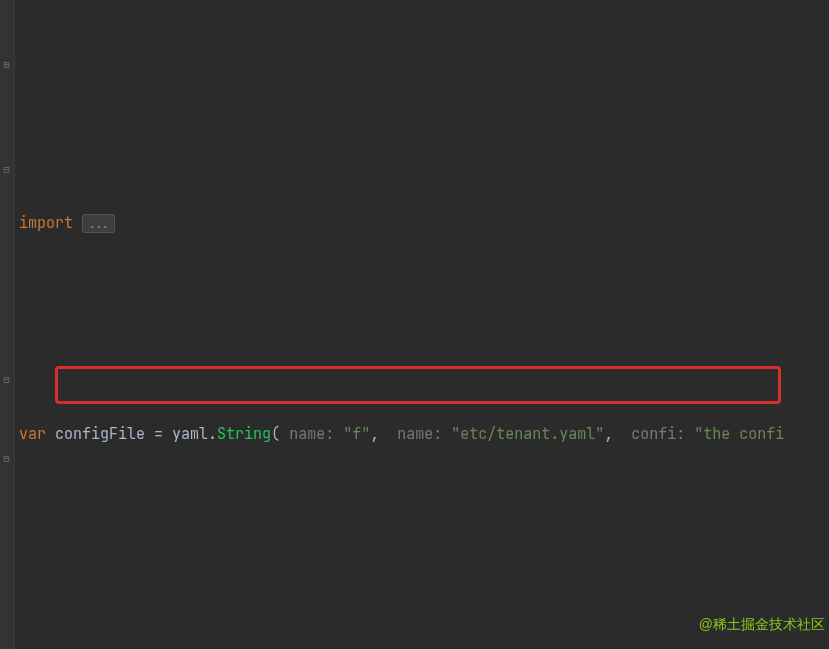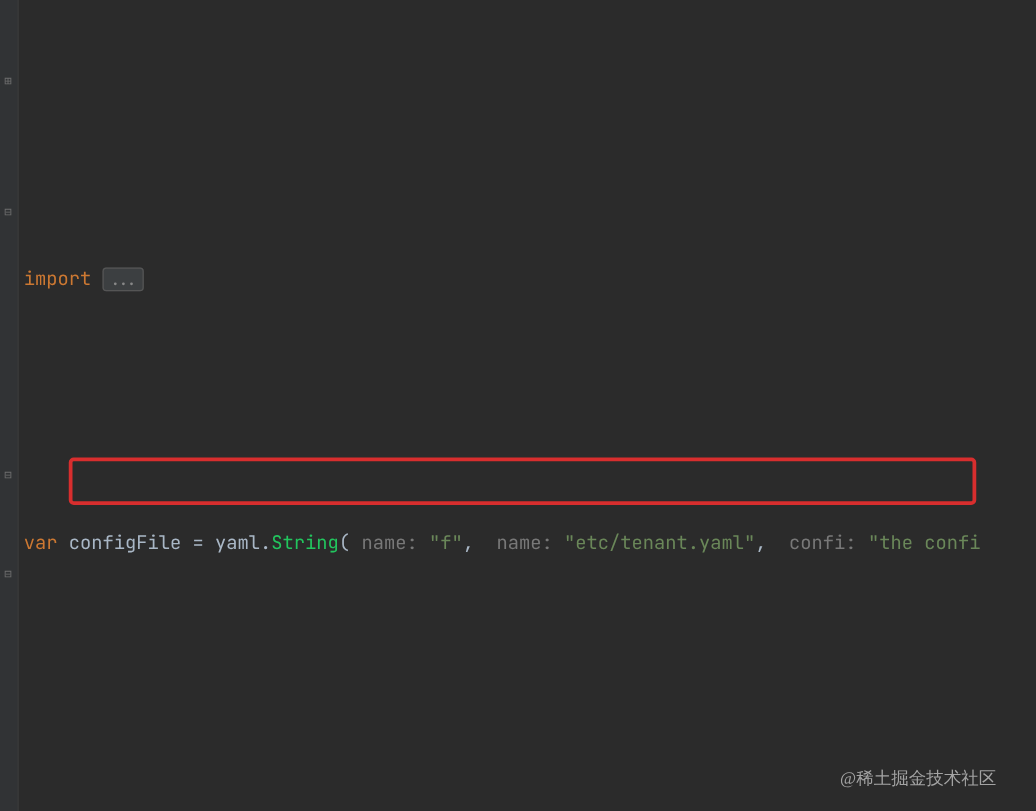--- a/index.html
+++ b/index.html
@@ -54,25 +54,25 @@
 
   .red-box {
     position: absolute;
     border: 3px solid #d82e2e;
     border-radius: 4px;
     pointer-events: none;
   }
 
   .watermark {
     position: absolute;
-    right: 32px;
+    right: 4px;
     bottom: 12px;
-    color: #a3a3a3;
+    color: #84cc16;
     font-size: 14px;
-    font-family: Liberation Serif, serif;
+    font-family: Liberation Sans, sans-serif;
   }
 </style>
 </head>
 <body>
 
 <div class="editor">
   <div class="gutter">
     <span class="fold" style="top:60px">⊞</span>
     <span class="fold" style="top:165px">⊟</span>
     <span class="fold" style="top:375px">⊟</span>

